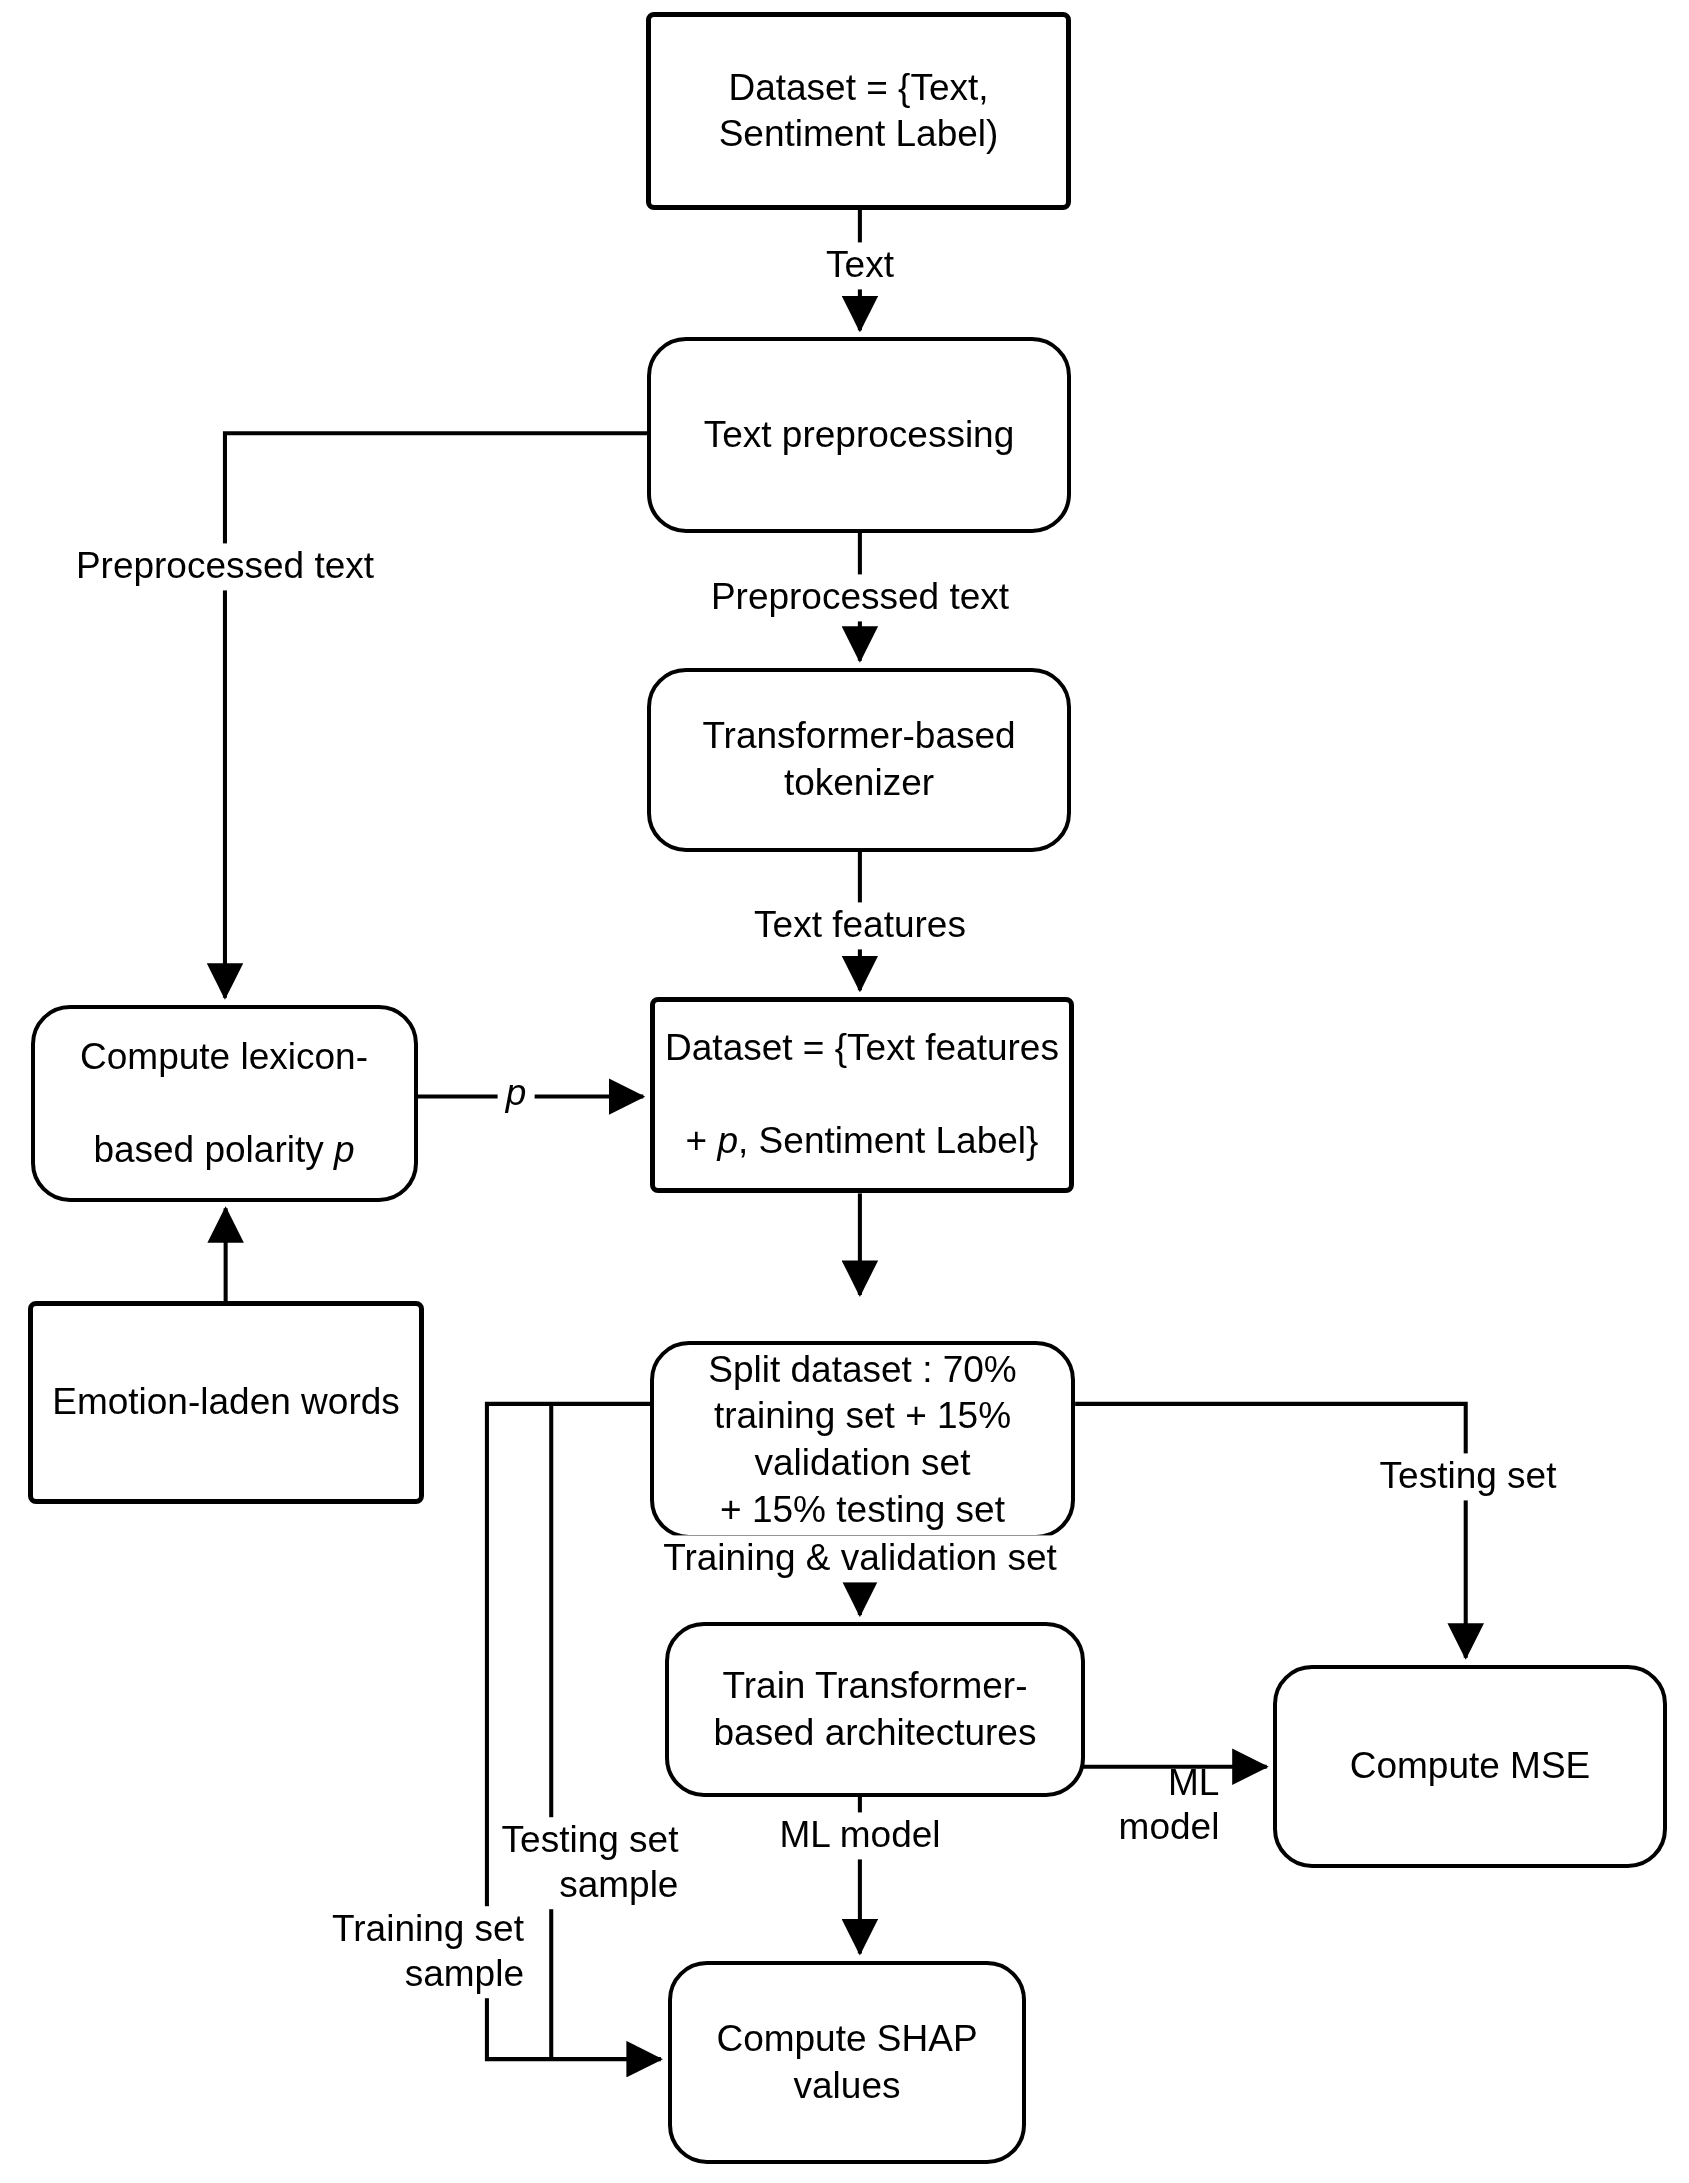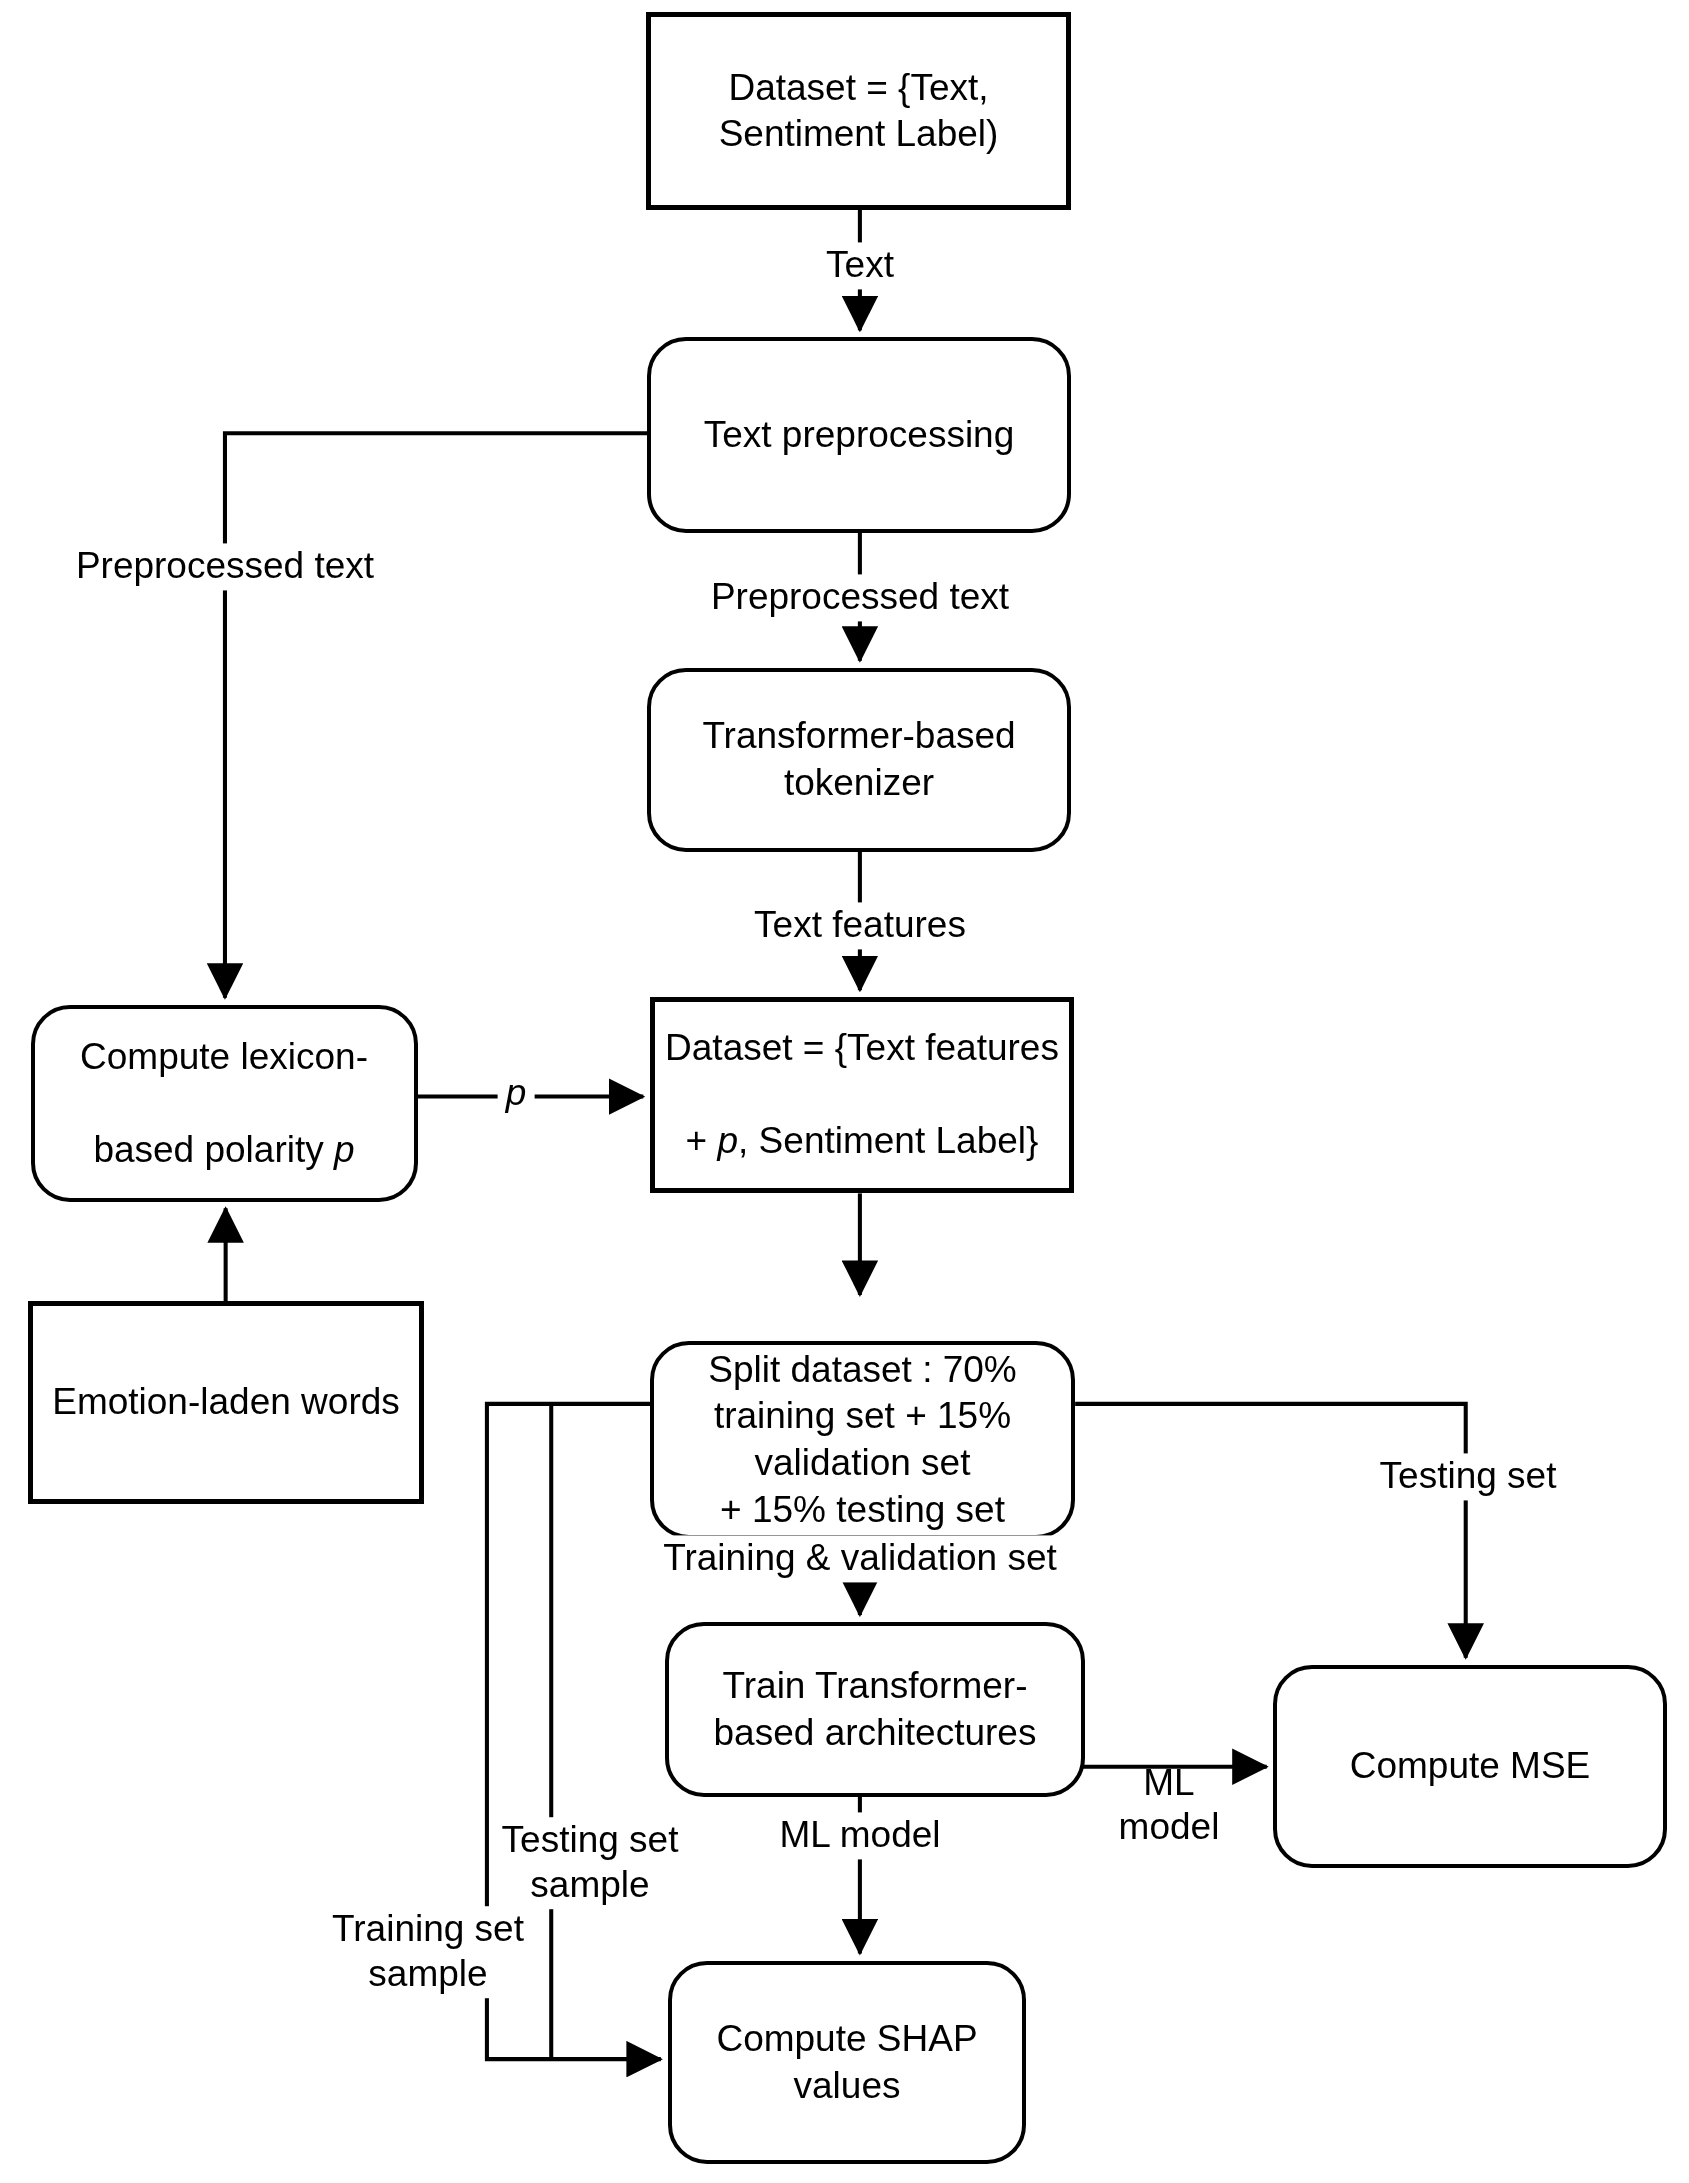--- a/index.html
+++ b/index.html
@@ -19,29 +19,29 @@
     border:4.1px solid #000000;
     box-sizing:border-box;
     display:flex;
     align-items:center;
     justify-content:center;
     text-align:center;
     font-size:37px;
     line-height:1.26;
     white-space:pre-line;
   }
-  .box.sharp{border-width:5.4px;border-radius:0;}
+  .box.sharp{border-width:5.4px;border-radius:8px;}
   .box.rounded{border-radius:39px;}
   .inner{width:100%;}
   .elabel{
     position:absolute;
     transform:translate(-50%,-50%);
     font-size:37px;
     line-height:1.2;
-    text-align:center;
+    text-align:right;
     white-space:pre-line;
     background:#ffffff;
     padding:1.4px 8.1px;
   }
   .elabel.nobg{background:transparent;padding:0;}
   .it{font-style:italic;}
 </style>
 </head>
 <body>
 

